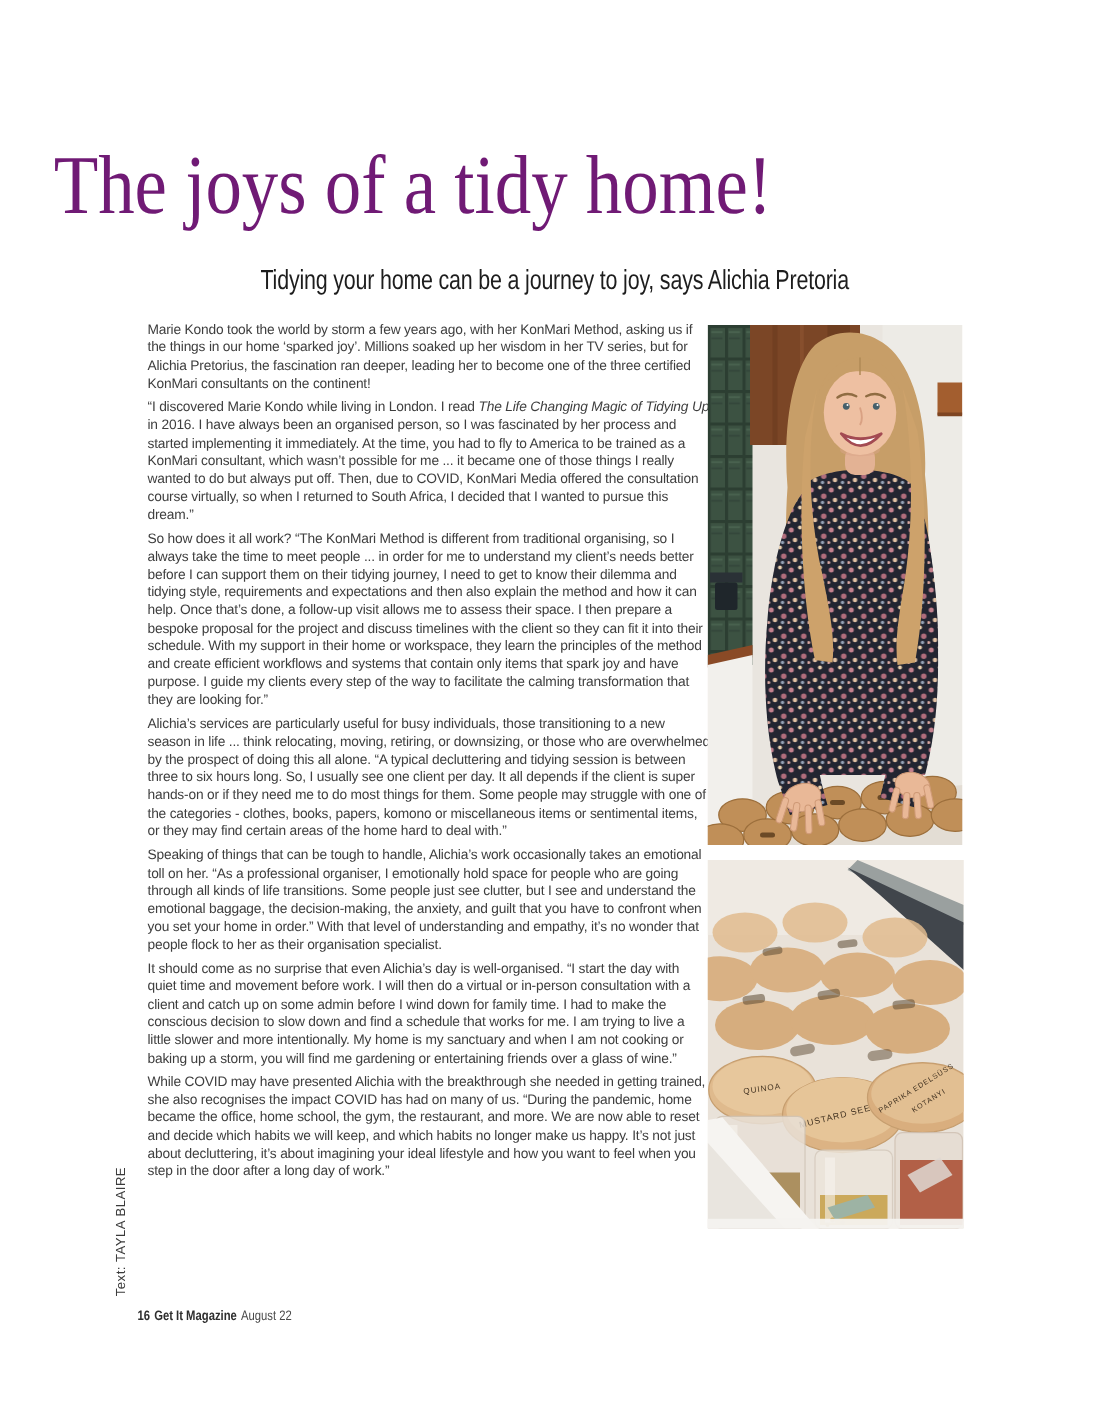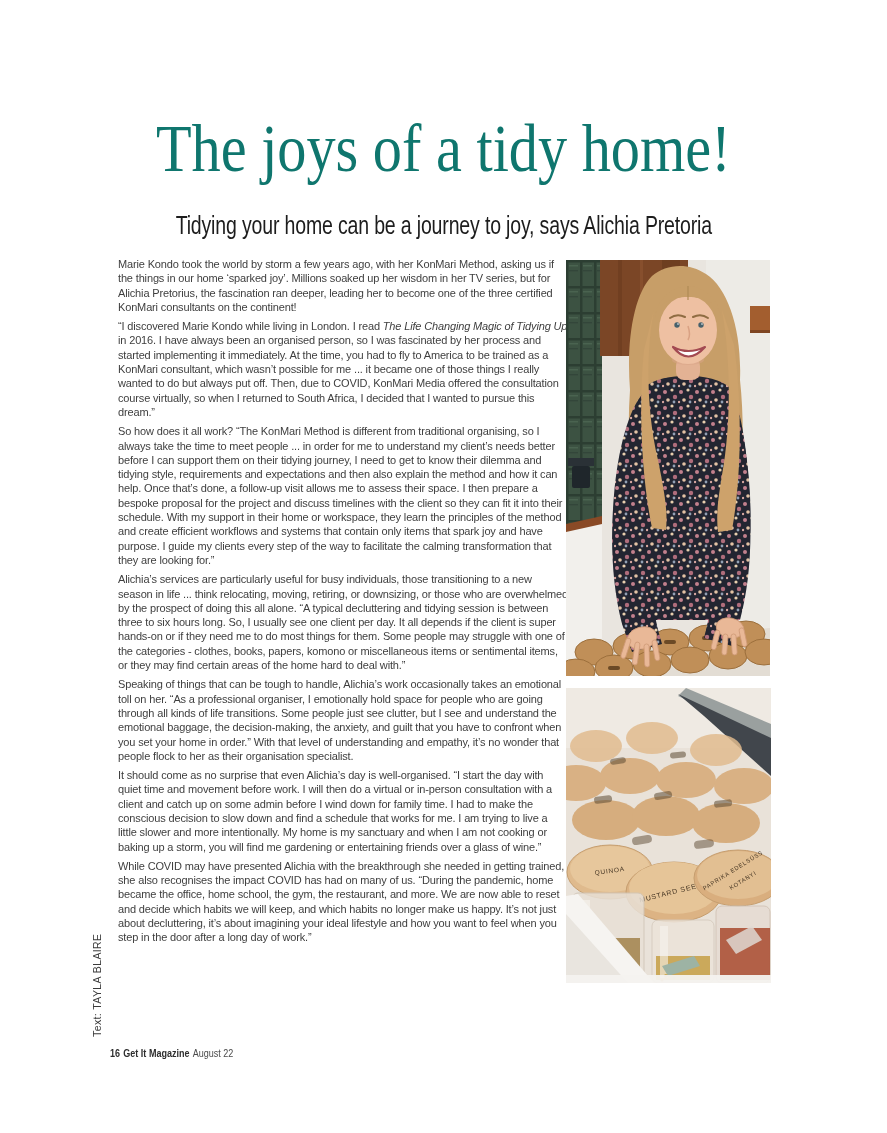--- a/index.html
+++ b/index.html
@@ -1,24 +1,24 @@
 <!DOCTYPE html>
 <html><head>
 <meta charset="utf-8">
 <style>
   html,body{margin:0;padding:0;background:#ffffff;}
   .page{position:relative;width:887px;height:1133px;background:#ffffff;overflow:hidden;
         font-family:"Liberation Sans",sans-serif;color:#3e3e3e;}
   
-  .headline{position:absolute;top:112px;left:0;width:887px;margin:0;text-align:center;
-            font-family:"Liberation Serif",serif;font-weight:400;font-size:67px;color:#0f766e;
+  .headline{position:absolute;top:112px;left:0;width:887px;margin:0;text-align:left;
+            font-family:"Liberation Serif",serif;font-weight:400;font-size:67px;color:#701a75;
             line-height:1.1;}
   .headline .squeeze{display:inline-block;transform:scaleX(.87);transform-origin:center;}
   .subtitle{position:absolute;top:211px;left:0;width:887px;margin:0;text-align:center;
-            font-size:25px;color:#1d1d1d;font-weight:400;}
+            font-size:22px;color:#1d1d1d;font-weight:400;}
   .subtitle .squeeze{display:inline-block;transform:scaleX(.78);transform-origin:center;letter-spacing:-.2px;}
   
   .article-body{position:absolute;left:118px;top:257px;width:450px;
                 font-size:11px;line-height:14.3px;letter-spacing:-.15px;color:#3e3e3e;text-align:left;}
   .article-body p{margin:0 0 5px 0;}
   .article-body .italic{font-style:italic;}
   
   .credit{position:absolute;left:91px;top:1037px;transform:rotate(-90deg);transform-origin:0 0;
           font-size:10.5px;letter-spacing:.4px;color:#3a3a3a;white-space:nowrap;}
   

